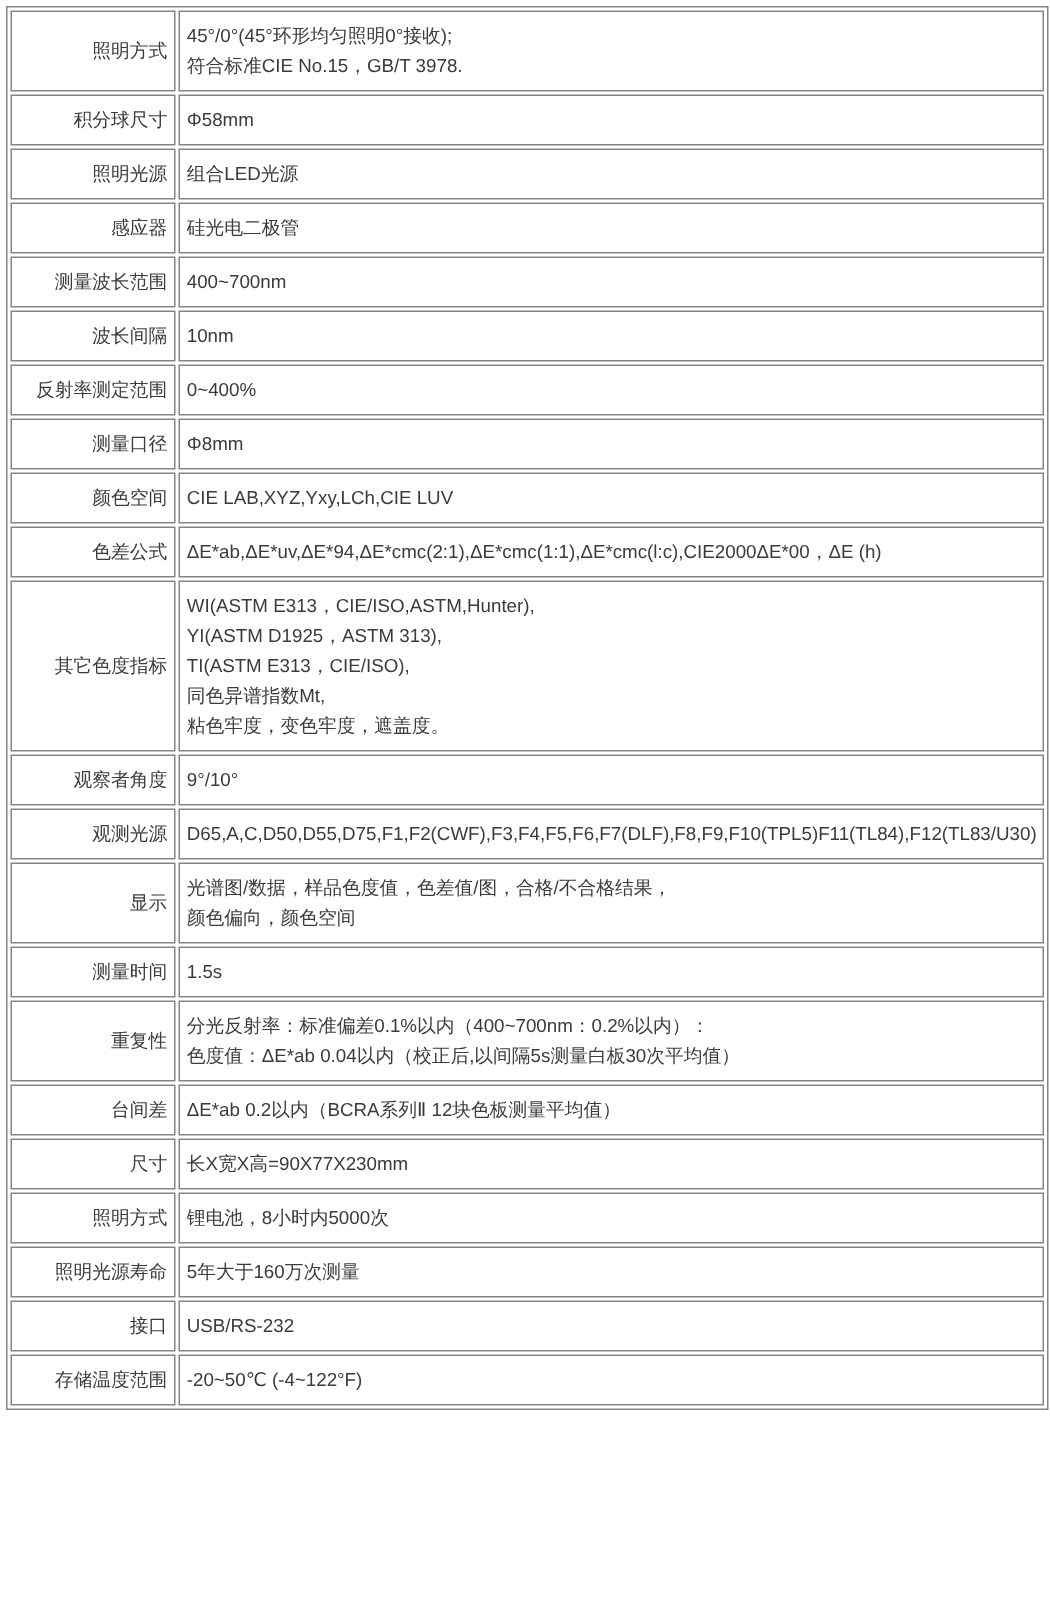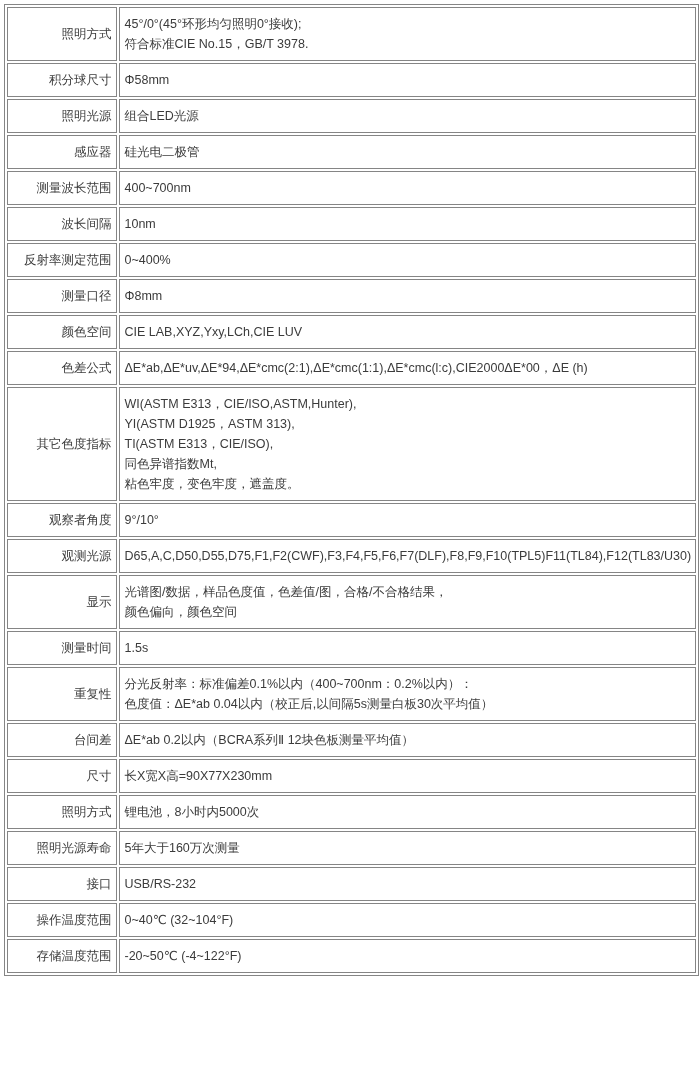--- a/index.html
+++ b/index.html
@@ -175,26 +175,20 @@
             <div>5年大于160万次测量</div>
           </td>
   </tr>
         <tr>
     <td class="label">接口</td>
     <td class="value">
             <div>USB/RS-232</div>
           </td>
   </tr>
         <tr>
-    <td class="label">操作温度范围</td>
-    <td class="value">
-            <div>0~40℃ (32~104°F)</div>
-          </td>
-  </tr>
-        <tr>
     <td class="label">存储温度范围</td>
     <td class="value">
             <div>-20~50℃ (-4~122°F)</div>
           </td>
   </tr>
       </tbody>
   </table>
 </div>
 
 </body></html>

